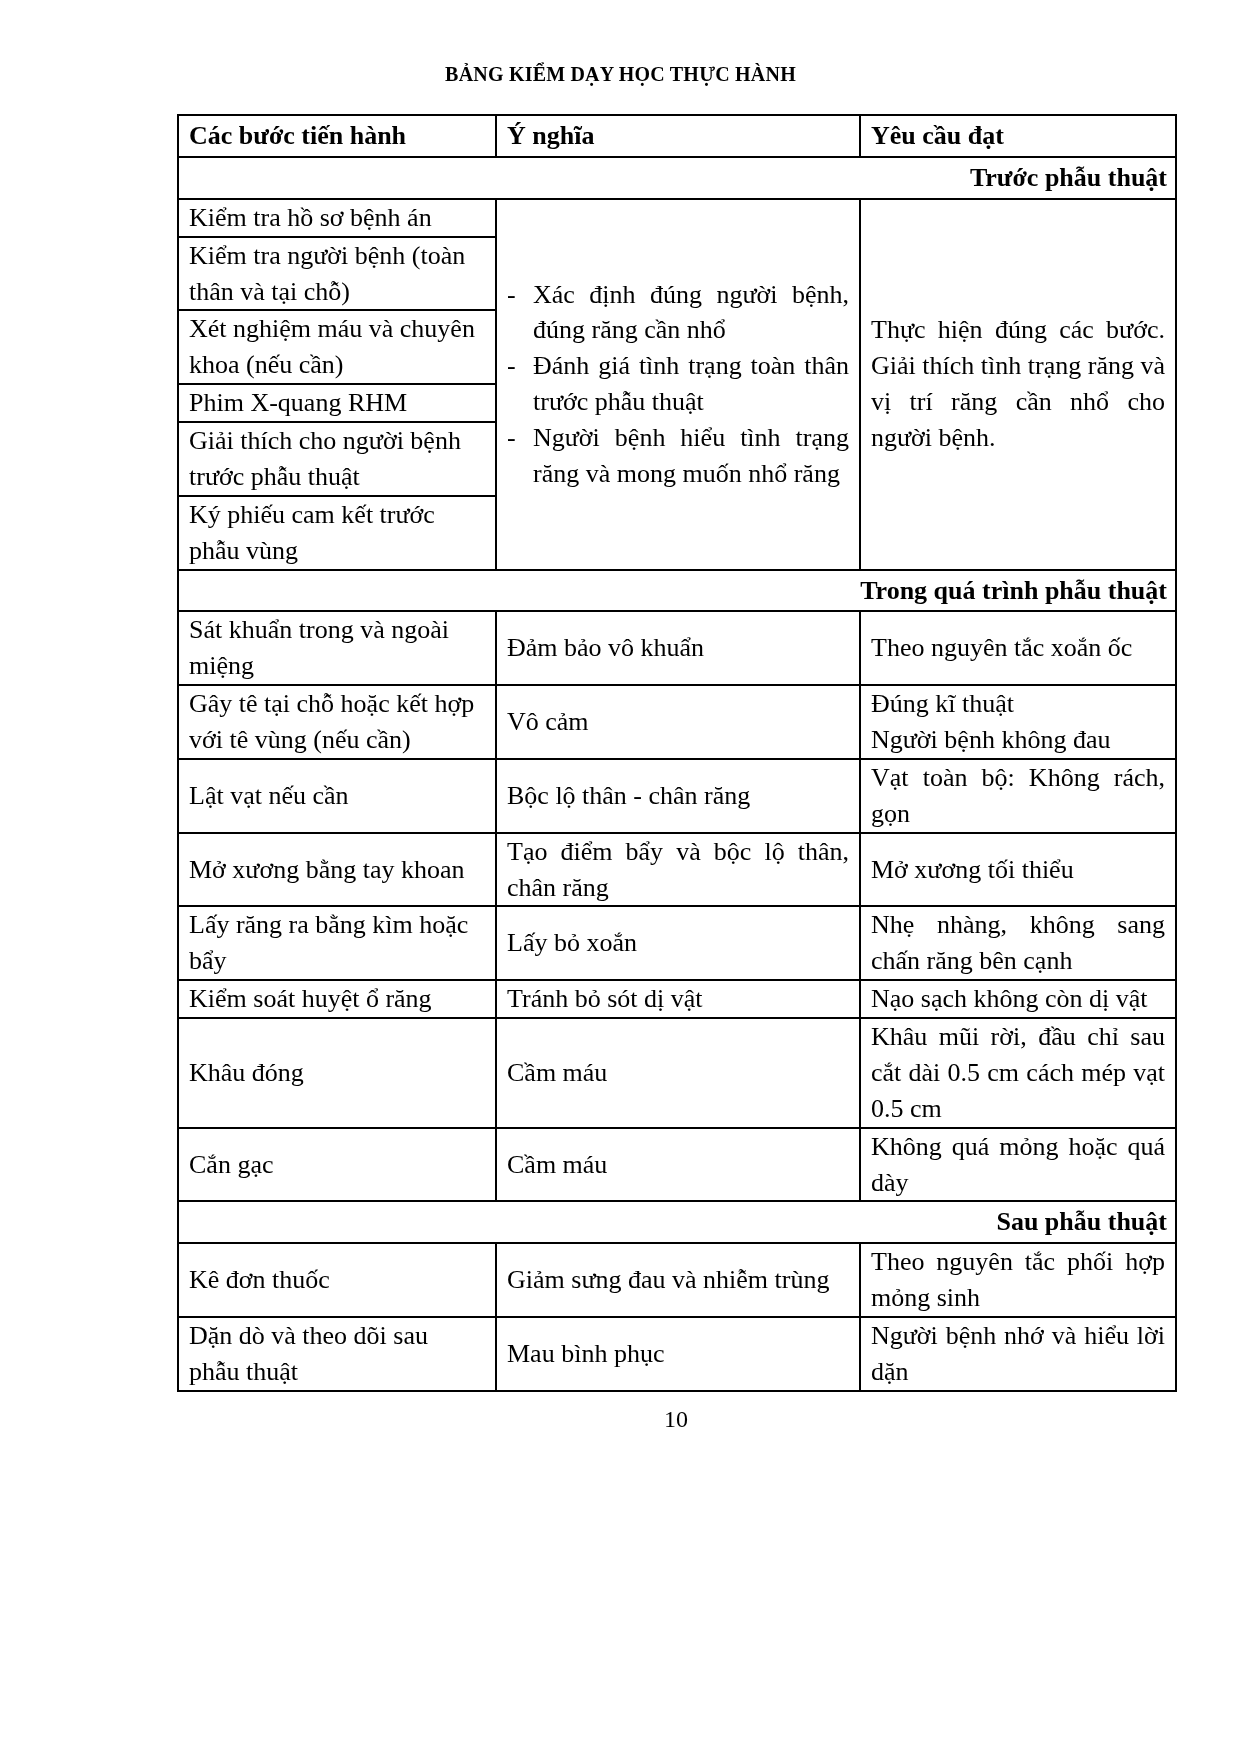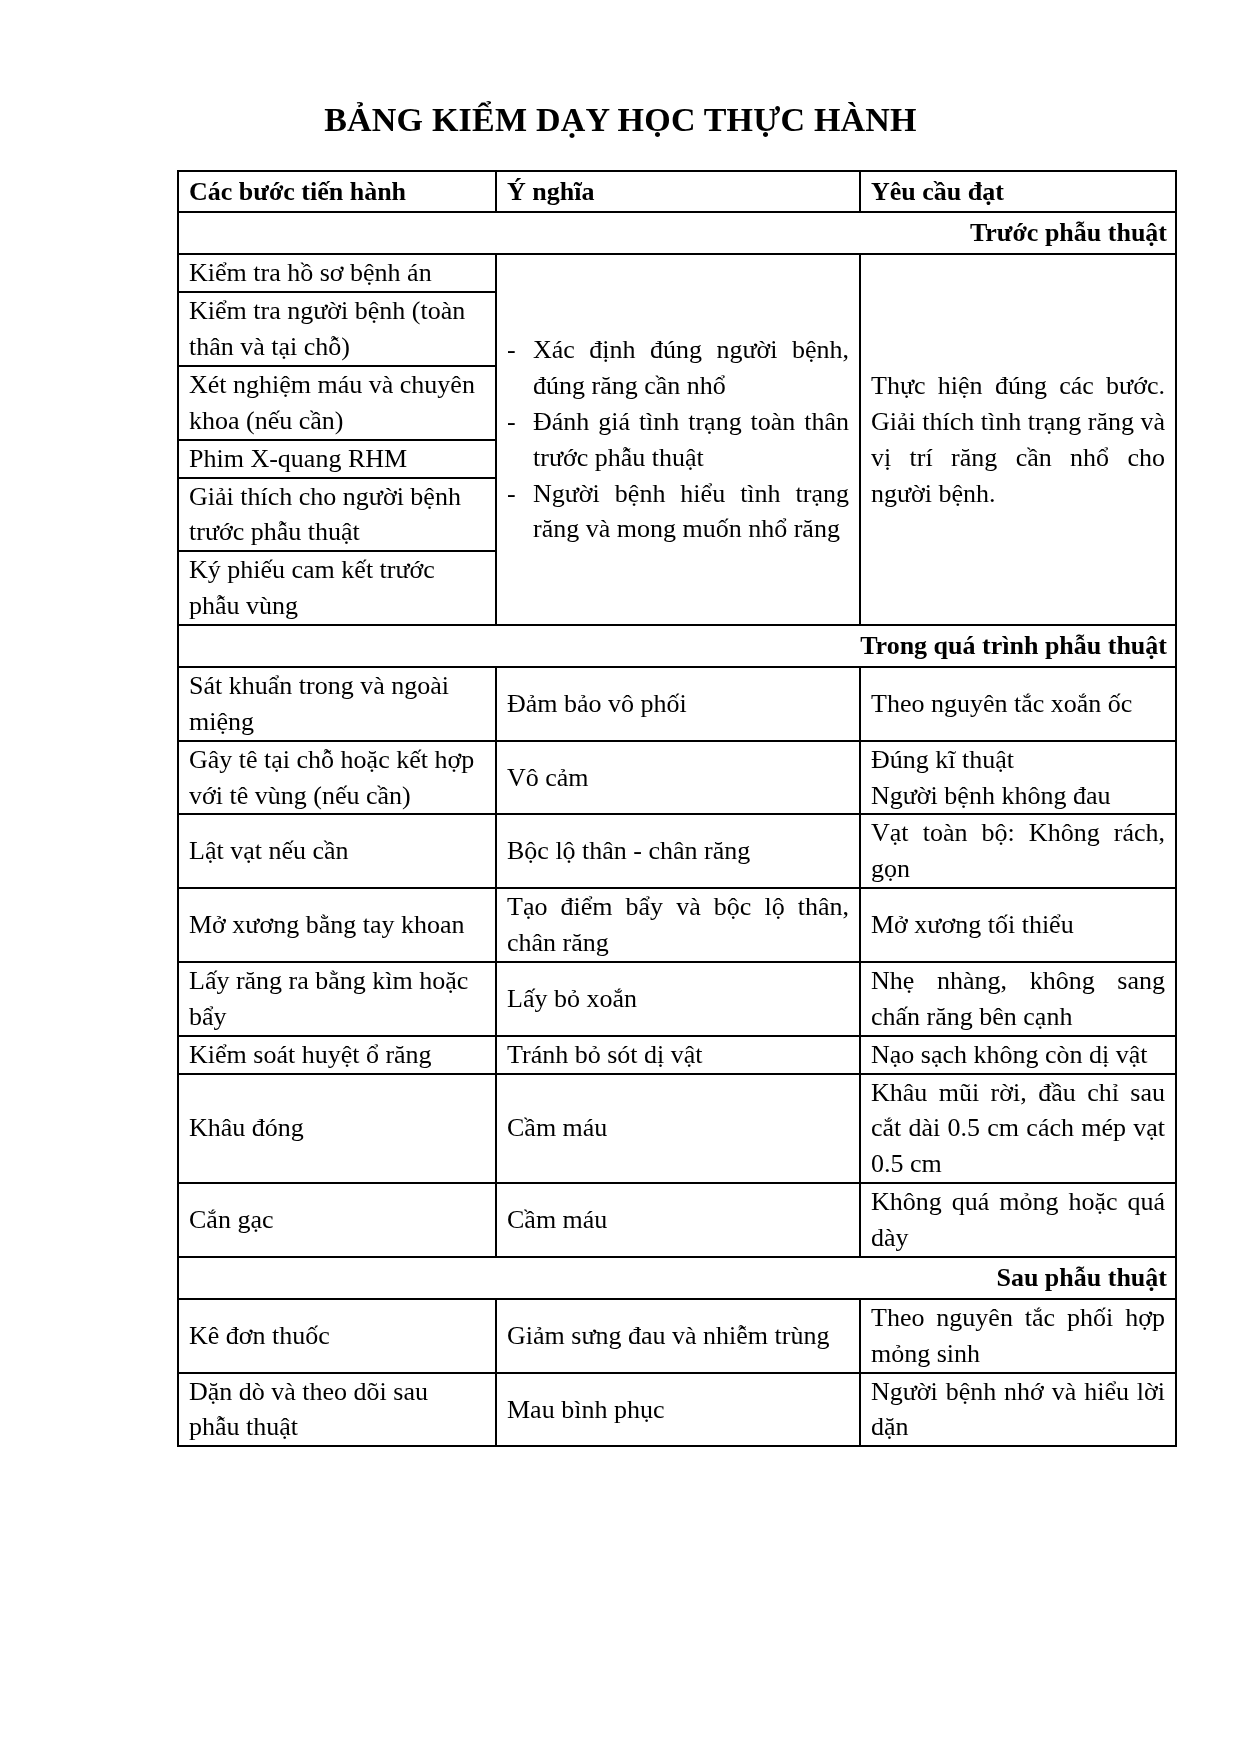--- a/index.html
+++ b/index.html
@@ -11,24 +11,24 @@
     font-family: "Liberation Serif", "DejaVu Serif", serif;
     color: #000000;
   }
   .page {
     position: relative;
     width: 1241px;
     height: 1754px;
     overflow: hidden;
   }
   .doc-title {
-    padding-top: 96px;
+    padding-top: 60px;
     text-align: center;
     font-weight: bold;
-    font-size: 34px;
+    font-size: 20px;
     line-height: 1.4;
     letter-spacing: 0.2px;
   }
   table.checklist {
     border-collapse: collapse;
     table-layout: fixed;
     margin: 26px 0 0 177px;
     width: 998px;
   }
   col.c1 { width: 318px; }
@@ -137,21 +137,21 @@
       </tr>
       <tr>
         <td class="step">Ký phiếu cam kết trước phẫu vùng</td>
       </tr>
 
       <tr>
         <td class="section" colspan="3">Trong quá trình phẫu thuật</td>
       </tr>
       <tr>
         <td class="step">Sát khuẩn trong và ngoài miệng</td>
-        <td class="meaning">Đảm bảo vô phối</td>
+        <td class="meaning">Đảm bảo vô khuẩn</td>
         <td class="req">Theo nguyên tắc xoắn ốc</td>
       </tr>
       <tr>
         <td class="step">Gây tê tại chỗ hoặc kết hợp với tê vùng (nếu cần)</td>
         <td class="meaning">Vô cảm</td>
         <td class="req">Đúng kĩ thuật
 Người bệnh không đau</td>
       </tr>
       <tr>
         <td class="step">Lật vạt nếu cần</td>
@@ -194,14 +194,15 @@
       </tr>
       <tr>
         <td class="step">Dặn dò và theo dõi sau phẫu thuật</td>
         <td class="meaning">Mau bình phục</td>
         <td class="req">Người bệnh nhớ và hiểu lời dặn</td>
       </tr>
 
     </tbody>
   </table>
 
+  <div class="page-number">10</div>
 
 </div>
 
 </body></html>

